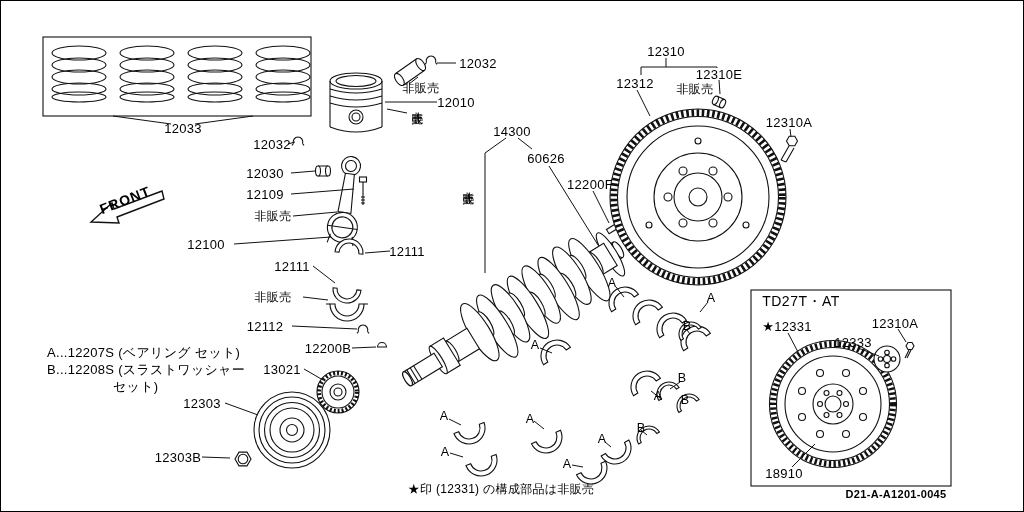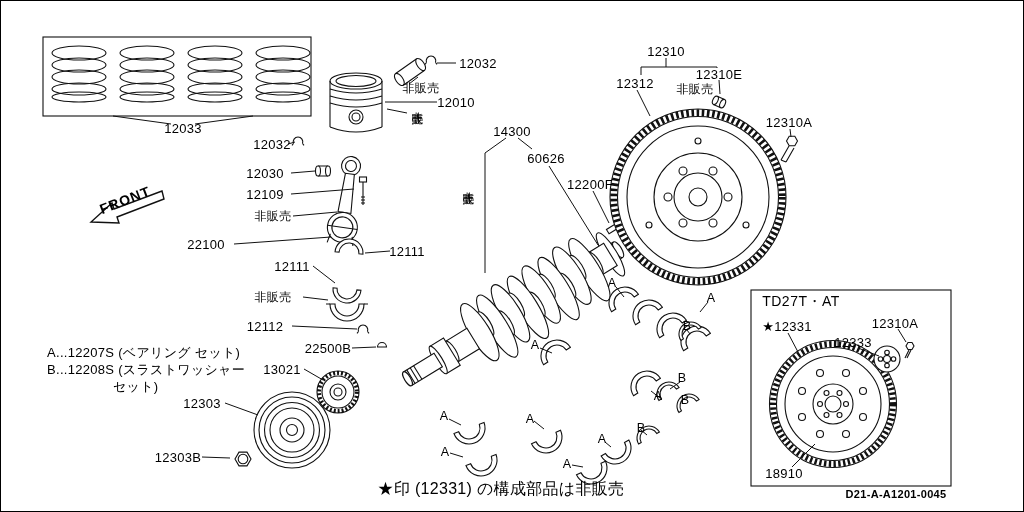--- a/index.html
+++ b/index.html
@@ -7,21 +7,21 @@
          box-sizing:border-box;overflow:hidden;font-family:"Liberation Sans",sans-serif;color:#000;}
   .stage svg{position:absolute;left:0;top:0;}
   .lbl{position:absolute;transform:translate(-50%,-50%);font-size:13px;white-space:nowrap;letter-spacing:.3px;}
   .sm{font-size:12px;}
   .lleft{transform:translateY(-50%);}
   .vert{transform:none;writing-mode:vertical-rl;text-orientation:upright;font-size:11.5px;line-height:1;}
   .mk{position:absolute;transform:translate(-50%,-50%);font-size:12.5px;}
   .front{font-weight:bold;font-size:14px;transform:translate(-50%,-50%) rotate(-21deg);letter-spacing:1px;}
   .code{font-size:11px;font-weight:bold;}
   .ttl{font-size:14px;letter-spacing:.5px;}
-  .fn{font-size:16px;}
+  .fn{font-size:12px;}
 </style>
 </head>
 <body>
 
 <div class="stage">
 
 <svg width="1024" height="512" viewBox="0 0 1024 512">
 <g stroke="#111" stroke-width="1.1" fill="none">
 
   <g>
@@ -321,35 +321,35 @@
 
 <span class="lbl" style="left:182px;top:127px">12033</span>
 <span class="lbl" style="left:477px;top:62px">12032</span>
 <span class="lbl sm" style="left:420px;top:87px">非販売</span>
 <span class="lbl" style="left:455px;top:101px">12010</span>
 <span class="lbl vert" style="left:410px;top:102px">非販売</span>
 <span class="lbl" style="left:271px;top:143px">12032</span>
 <span class="lbl" style="left:264px;top:172px">12030</span>
 <span class="lbl" style="left:264px;top:193px">12109</span>
 <span class="lbl sm" style="left:272px;top:215px">非販売</span>
-<span class="lbl" style="left:205px;top:243px">22100</span>
+<span class="lbl" style="left:205px;top:243px">12100</span>
 <span class="lbl" style="left:406px;top:250px">12111</span>
 <span class="lbl" style="left:291px;top:265px">12111</span>
 <span class="lbl sm" style="left:272px;top:296px">非販売</span>
 <span class="lbl" style="left:264px;top:325px">12112</span>
 <span class="lbl" style="left:511px;top:130px">14300</span>
 <span class="lbl" style="left:545px;top:157px">60626</span>
 <span class="lbl vert" style="left:461px;top:182px">非販売</span>
 <span class="lbl" style="left:589px;top:183px">12200F</span>
 <span class="lbl" style="left:665px;top:50px">12310</span>
 <span class="lbl" style="left:634px;top:82px">12312</span>
 <span class="lbl" style="left:718px;top:73px">12310E</span>
 <span class="lbl sm" style="left:694px;top:88px">非販売</span>
 <span class="lbl" style="left:788px;top:121px">12310A</span>
-<span class="lbl" style="left:327px;top:347px">22500B</span>
+<span class="lbl" style="left:327px;top:347px">12200B</span>
 <span class="lbl" style="left:281px;top:368px">13021</span>
 <span class="lbl" style="left:201px;top:402px">12303</span>
 <span class="lbl" style="left:177px;top:456px">12303B</span>
 <span class="lbl lleft" style="left:46px;top:352px">A...12207S (ベアリング セット)</span>
 <span class="lbl lleft" style="left:46px;top:369px">B...12208S (スラストワッシャー</span>
 <span class="lbl lleft" style="left:112px;top:386px">セット)</span>
 <span class="lbl ttl" style="left:800px;top:301px">TD27T・AT</span>
 <span class="lbl" style="left:786px;top:325px">★12331</span>
 <span class="lbl" style="left:852px;top:341px">12333</span>
 <span class="lbl" style="left:894px;top:322px">12310A</span>

